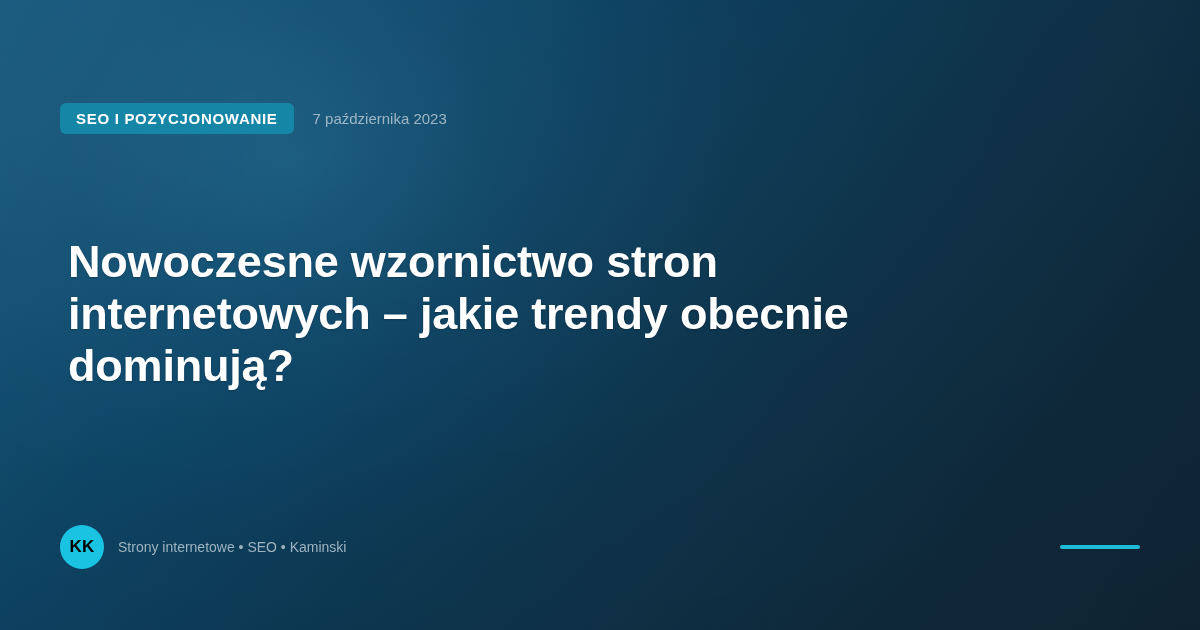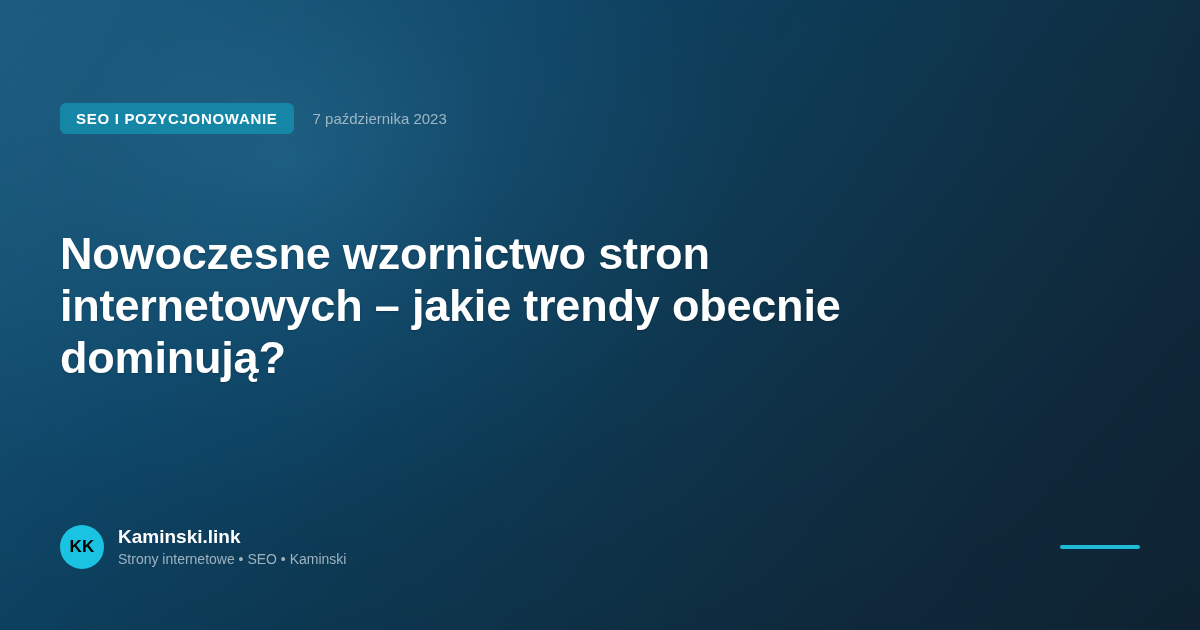--- a/index.html
+++ b/index.html
@@ -107,21 +107,21 @@
     white-space: nowrap;
     line-height: 1;
   }
 
   
   .headline {
     position: absolute;
     left: 60px;
     top: 228px;
     width: 800px;
-    margin: 0;
+    margin: 8px;
     color: #ffffff;
     font-size: 45px;
     font-weight: bold;
     line-height: 52px;
     letter-spacing: -0.2px;
     text-shadow: 0 1px 2px rgba(0,0,0,0.22);
   }
 
   
   .brand {
@@ -189,21 +189,20 @@
     <div class="meta-row">
       <span class="category-badge">SEO I POZYCJONOWANIE</span>
       <span class="post-date">7 października 2023</span>
     </div>
 
     <h1 class="headline">Nowoczesne wzornictwo stron internetowych – jakie trendy obecnie dominują?</h1>
 
     <div class="brand">
       <div class="brand-avatar">KK</div>
       <div class="brand-text">
-        <span class="brand-name">Kaminski.link</span>
         <span class="brand-tagline">Strony internetowe • SEO • Kaminski</span>
       </div>
     </div>
 
     <div class="accent-rule"></div>
 
   </div>
 </div>
 
 </body></html>

